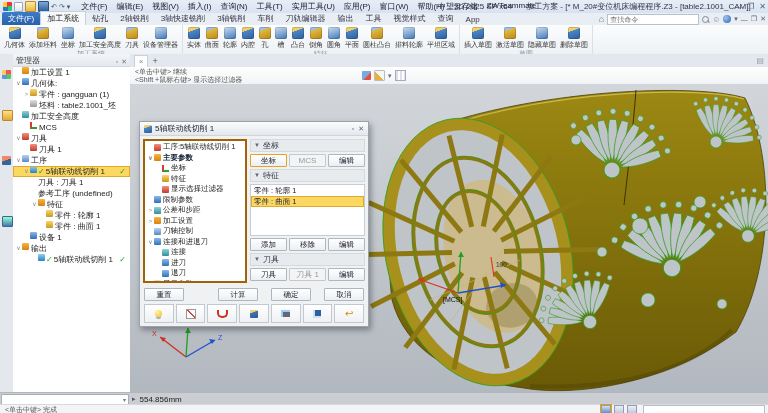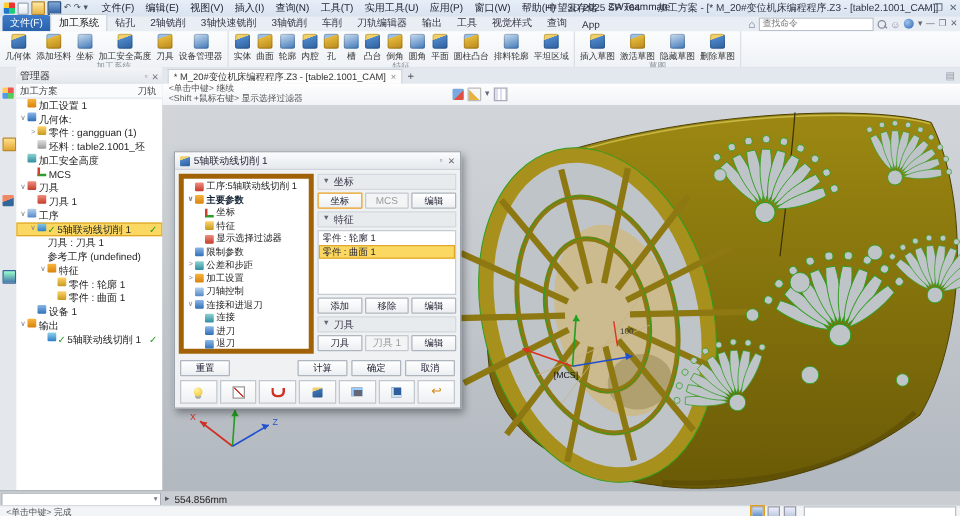--- a/index.html
+++ b/index.html
@@ -116,37 +116,37 @@
 
   
   #dialog{position:absolute;left:139px;top:121px;width:228px;height:204px;z-index:6;
     background:#f0f1f3;border:1px solid #9aa2ac;box-shadow:2px 3px 6px rgba(0,0,0,.35);
     display:flex;flex-direction:column;font-size:8px;}
   .dlg-title{height:13px;background:linear-gradient(#fbfcfd,#e4e8ed);border-bottom:1px solid #cfd4da;
     display:flex;align-items:center;padding:0 4px;gap:3px;color:#223;}
   .dlg-ico{width:8px;height:8px;background:linear-gradient(160deg,#f0d06a 30%,#4d86c8 33%,#2c5f9e);border-radius:1px;}
   .dlg-btns{margin-left:auto;color:#667;display:flex;gap:4px;font-size:7px;}
   .dlg-body{flex:1;display:flex;gap:3px;padding:3px;min-height:0;}
-  #dlgtree{width:100px;background:#fff;border:4px solid #a16207;overflow:hidden;padding-top:1px;}
+  #dlgtree{width:100px;background:#fff;border:2px solid #a16207;overflow:hidden;padding-top:1px;}
   .dt-row{height:10.5px;line-height:10.5px;display:flex;align-items:center;white-space:nowrap;font-size:7.5px;}
   .dt-row.bold{font-weight:bold;color:#123;}
   .dlg-right{flex:1;display:flex;flex-direction:column;min-width:0;}
   .sec{height:11px;line-height:11px;background:#e8ebee;border:1px solid #d4d9de;color:#334;
     padding:0 3px;display:flex;align-items:center;gap:3px;margin-bottom:2px;}
   .sec .tri{font-size:6px;color:#667;}
   .row3{display:flex;gap:2px;margin-bottom:2px;}
   .dbtn{flex:1;height:13px;background:linear-gradient(#fff,#eceff2);border:1px solid #aeb6bf;
     font-size:7.5px;color:#223;border-radius:1px;font-family:"Liberation Sans",sans-serif;padding:0;}
   .dbtn.hl{border-color:#e8a020;}
   .dfield{flex:1;height:11px;line-height:11px;border:1px solid #c3c9cf;background:#f3f4f5;color:#999;
     text-align:center;border-radius:1px;}
   #featlist{height:54px;background:#fff;border:1px solid #c6ccd3;margin-bottom:2px;overflow:hidden;}
   .fitem{height:11px;line-height:11px;padding:0 3px;white-space:nowrap;font-size:7.5px;color:#223;}
   .fitem.sel{background:#fbd861;outline:1px solid #e0a92c;outline-offset:-1px;}
-  .dlg-footer{display:flex;gap:3px;padding:2px 4px;}
+  .dlg-footer{display:flex;gap:13px;padding:2px 4px;}
   .dlg-footer .dbtn{flex:none;width:40px;}
   .dlg-footer .spacer{flex:1;}
   .dlg-icons{display:flex;padding:1px 4px 3px 4px;gap:2px;}
   .dic{flex:1;height:17px;background:linear-gradient(#fff,#eef0f3);border:1px solid #c2c8cf;
     display:flex;align-items:center;justify-content:center;position:relative;color:#d88a10;font-size:10px;}
   .dic::after{content:"";position:absolute;}
   .dic.hint-icon::after{width:7px;height:7px;border-radius:50%;background:radial-gradient(circle at 35% 30%,#fff3a0,#f0c020);box-shadow:0 3px 0 -1px #aaa;}
   .dic.edit-note-icon::after{width:8px;height:8px;background:#fff;border:1px solid #999;
      background-image:linear-gradient(45deg,transparent 44%,#d04030 46%,#d04030 56%,transparent 58%);}
   .dic.toolpath-icon::after{width:7px;height:6px;border:2px solid #d03020;border-top:none;border-radius:0 0 5px 5px;}
@@ -357,24 +357,20 @@
     </div>
 
     <div id="manager">
       <div id="mhead">
         <span>管理器</span>
         <span class="hic">
           <span>▫</span>
           <span>✕</span>
         </span>
       </div>
-      <div id="mcols">
-        <span class="c1">加工方案</span>
-        <span class="c2">刀轨</span>
-      </div>
       <div id="mtree">
           <div class="trow">
             <span style="width: 2px; flex: 0 0 auto;"></span>
             <span class="texp"></span>
             <span class="tic orange"></span>
             <span class="tlabel">加工设置 1</span>
           </div>
           <div class="trow">
             <span style="width: 2px; flex: 0 0 auto;"></span>
             <span class="texp">∨</span>
@@ -478,21 +474,20 @@
             <span class="chk">✓</span>
             <span class="tlabel">5轴联动线切削 1</span>
             <span class="colchk">✓</span>
           </div>
         </div>
     </div>
 
     <div id="docarea">
       <div id="doctabs">
         <div class="dtab">
-          <span>* M_20#变位机床编程程序.Z3 - [table2.1001_CAM]</span>
           <span class="x">×</span>
         </div>
         <span class="newtab">+</span>
         <span class="corner-ic">▤</span>
       </div>
       <div id="promptbar">
         <div>&lt;单击中键&gt; 继续</div>
         <div>&lt;Shift +鼠标右键&gt; 显示选择过滤器</div>
         <div class="pr-icons">
           <span class="pi1"></span>

